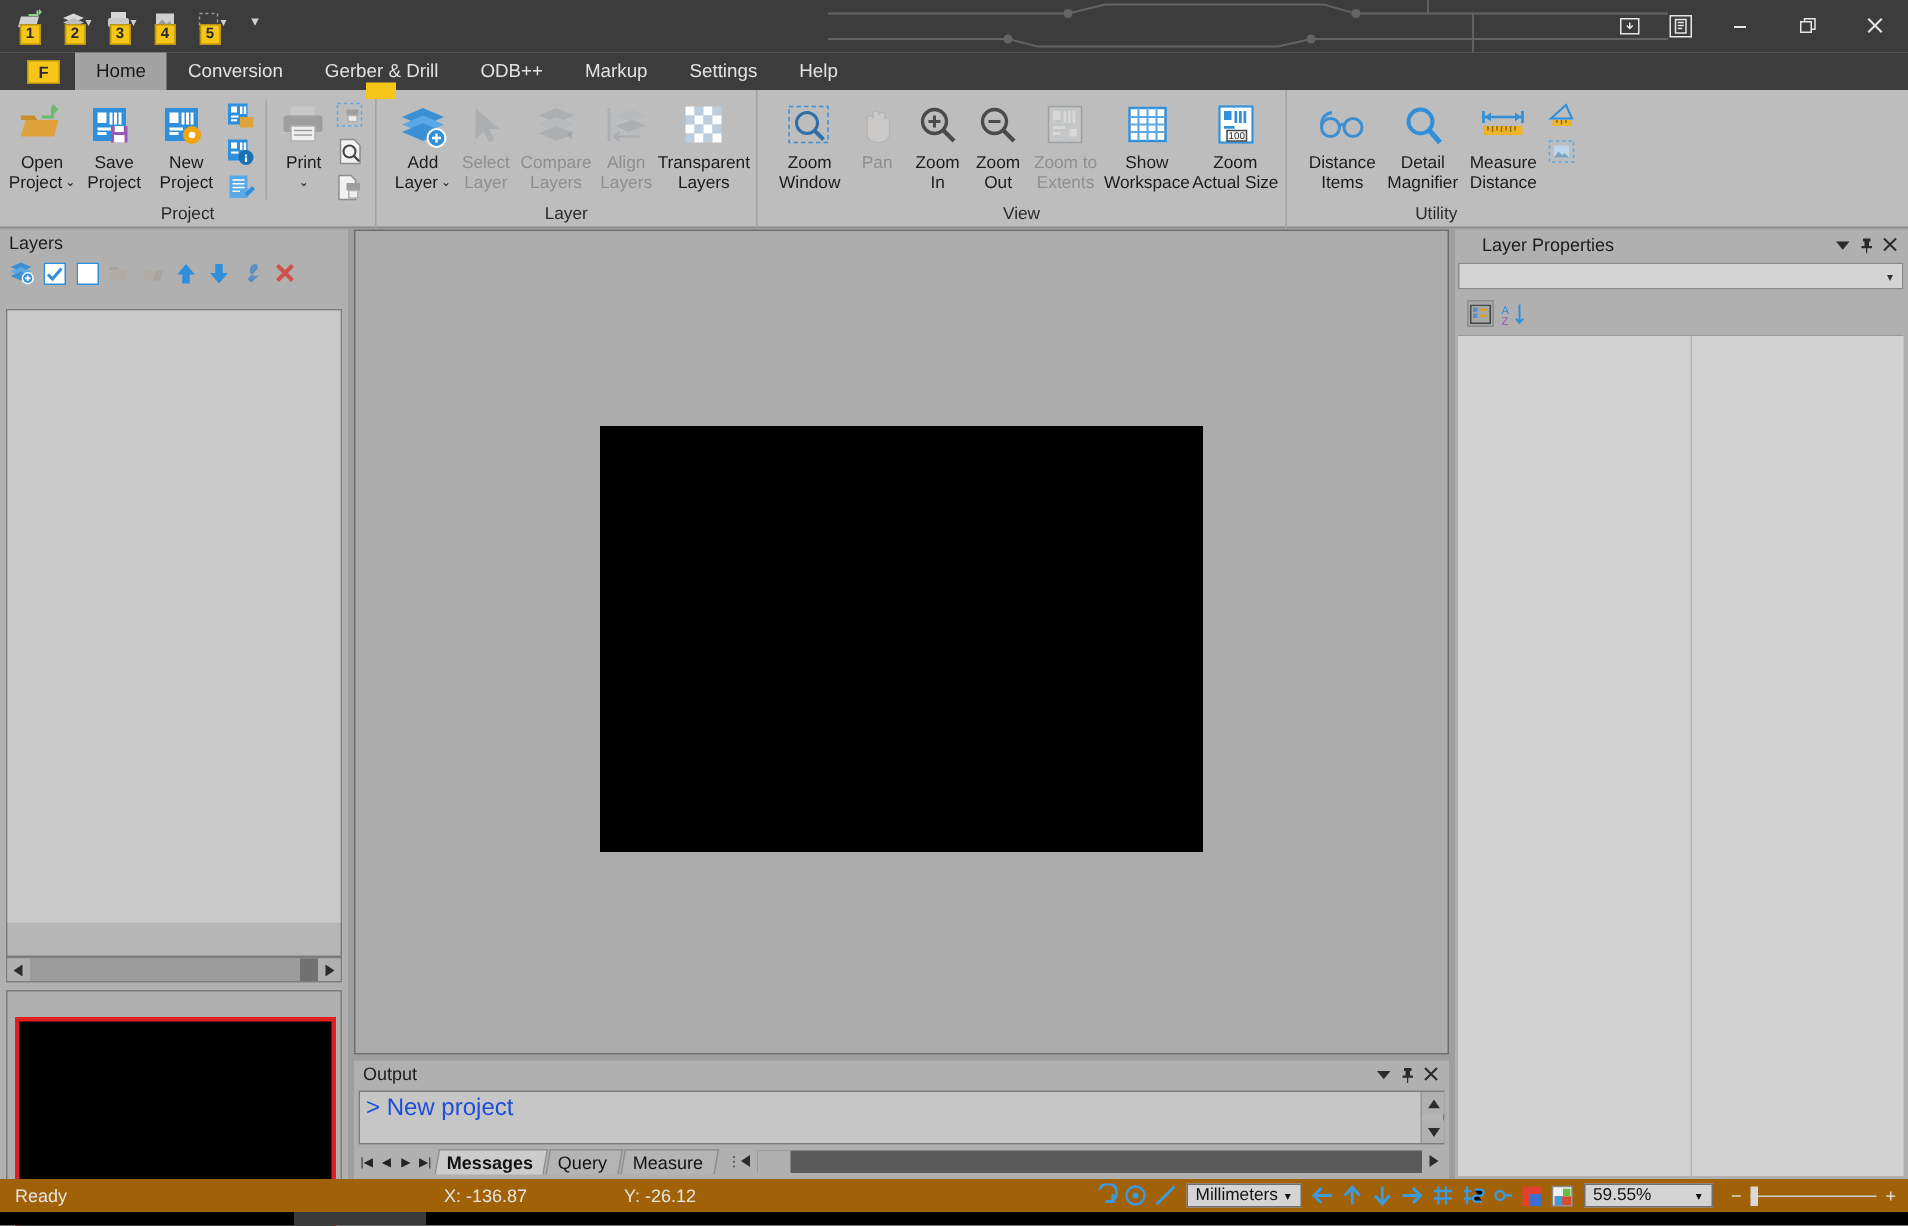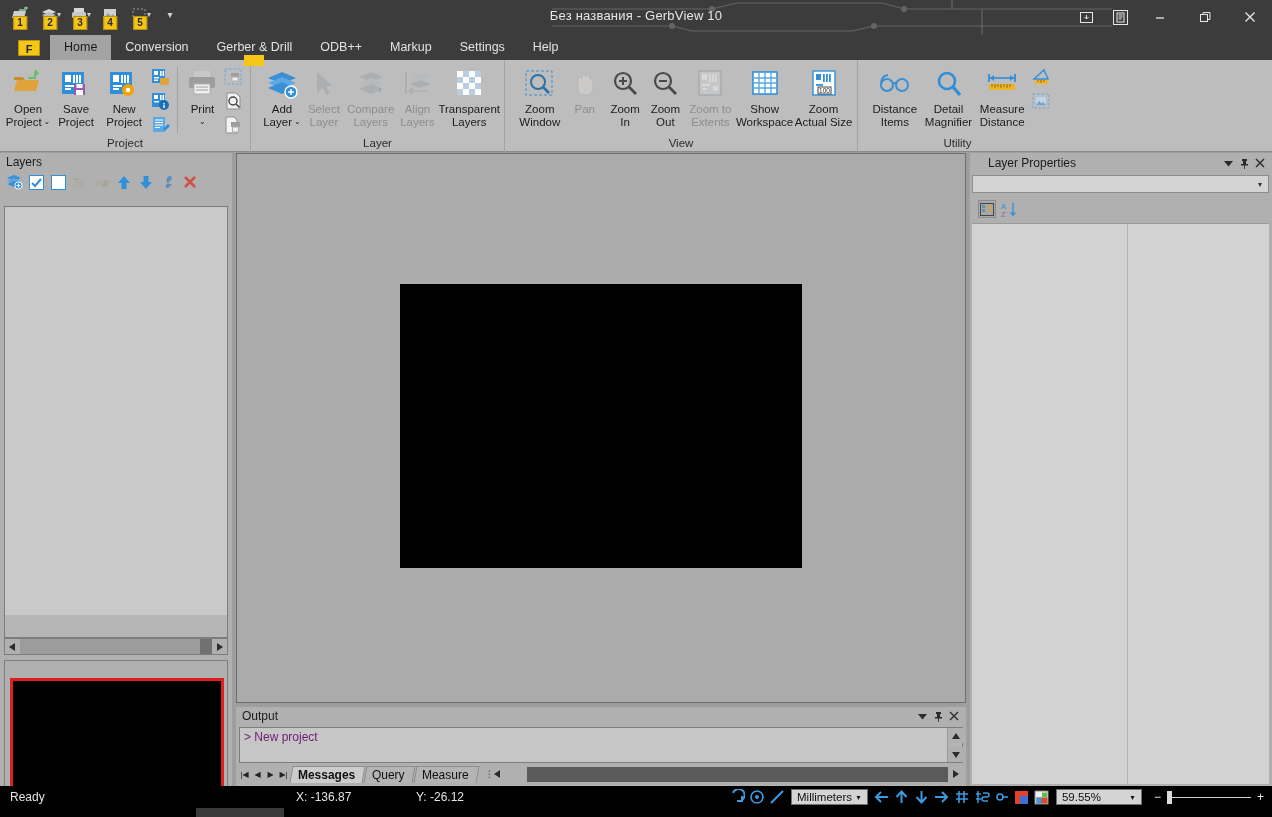--- a/index.html
+++ b/index.html
@@ -126,21 +126,21 @@
 
   
   .outdock { position:absolute; left:236px; top:707px; width:730px; height:79px; background:#b0b0b0; }
   .out-head { height:18px; display:flex; align-items:center; padding:0 4px 0 6px; font-size:12px; color:#1c1c1c; }
   .out-head .spacer { flex:1; }
   .dockbtn { width:16px; height:16px; display:flex; align-items:center; justify-content:center; color:#2b2b2b; }
   .out-body {
     position:absolute; left:3px; top:20px; width:724px; height:36px;
     background:#c6c6c6; border:1px solid #7d7d7d; display:flex;
   }
-  .out-text { flex:1; padding:2px 4px; font-size:12px; color:#701a75; }
+  .out-text { flex:1; padding:2px 4px; font-size:16px; color:#1d4ed8; }
   .vscroll { width:15px; background:#b6b6b6; display:flex; flex-direction:column; justify-content:space-between; border-left:1px solid #9a9a9a; }
   .out-tabs {
     position:absolute; left:3px; top:58px; width:724px; height:18px;
     display:flex; align-items:center; gap:2px;
   }
   .navbtn { width:11px; height:14px; display:flex; align-items:center; justify-content:center; font-size:8px; color:#222; }
   .otab {
     height:17px; line-height:16px; padding:0 8px 0 6px; font-size:12px; color:#111;
     background:#b4b4b4; border:1px solid #8e8e8e; border-bottom:none;
     transform:skewX(-10deg); margin-right:-1px;
@@ -169,21 +169,21 @@
   }
   .rp-grid {
     position:absolute; left:2px; top:70px; width:297px; height:561px;
     background:#d2d2d2; border-top:1px solid #9a9a9a;
   }
   .rp-split { position:absolute; left:155px; top:0; width:1px; height:561px; background:#b3b3b3; }
 
   
   .statusbar {
     position:absolute; left:0; top:786px; width:1272px; height:22px;
-    background:#000000; color:#e4e4e4; font-size:12px; display:flex; align-items:center;
+    background:#a16207; color:#e4e4e4; font-size:12px; display:flex; align-items:center;
   }
   .sb-item { padding:0 6px; white-space:nowrap; }
   .sb-combo {
     height:16px; background:#d4d4d4; color:#111; border:1px solid #6f6f6f;
     display:flex; align-items:center; padding:0 2px 0 5px; font-size:11.5px; margin:0 4px;
   }
   .sb-combo .arrow { width:13px; text-align:center; font-size:8px; }
   .sb-ico { width:20px; height:20px; display:flex; align-items:center; justify-content:center; }
   .zoomslider { display:flex; align-items:center; gap:6px; padding:0 8px; }
   .zs-line { width:84px; height:1px; background:#cfcfcf; position:relative; }
@@ -249,21 +249,20 @@
           <rect x="4" y="4" width="12" height="10" fill="none" stroke="#9a9a9a" stroke-dasharray="2 2"></rect>
         </svg>
         <span class="qat-caret">▾</span>
         <span class="keytip">5</span>
       </div>
       <div class="qat-btn">
         <span style="color:#cfcfcf;font-size:10px">▾</span>
       </div>
     </div>
 
-    <div class="title-text">Без названия - GerbView 10</div>
 
     <div class="winbtns">
       <div class="ribbonctl">
         <svg width="15" height="15" viewBox="0 0 15 15">
           <rect x="1.5" y="2.5" width="12" height="10" fill="none" stroke="#e6e6e6"></rect>
           <path d="M7.5 5 v4 M5.5 7 l2 2 2-2" stroke="#e6e6e6" fill="none"></path>
         </svg>
       </div>
       <div class="ribbonctl">
         <svg width="17" height="17" viewBox="0 0 17 17">

